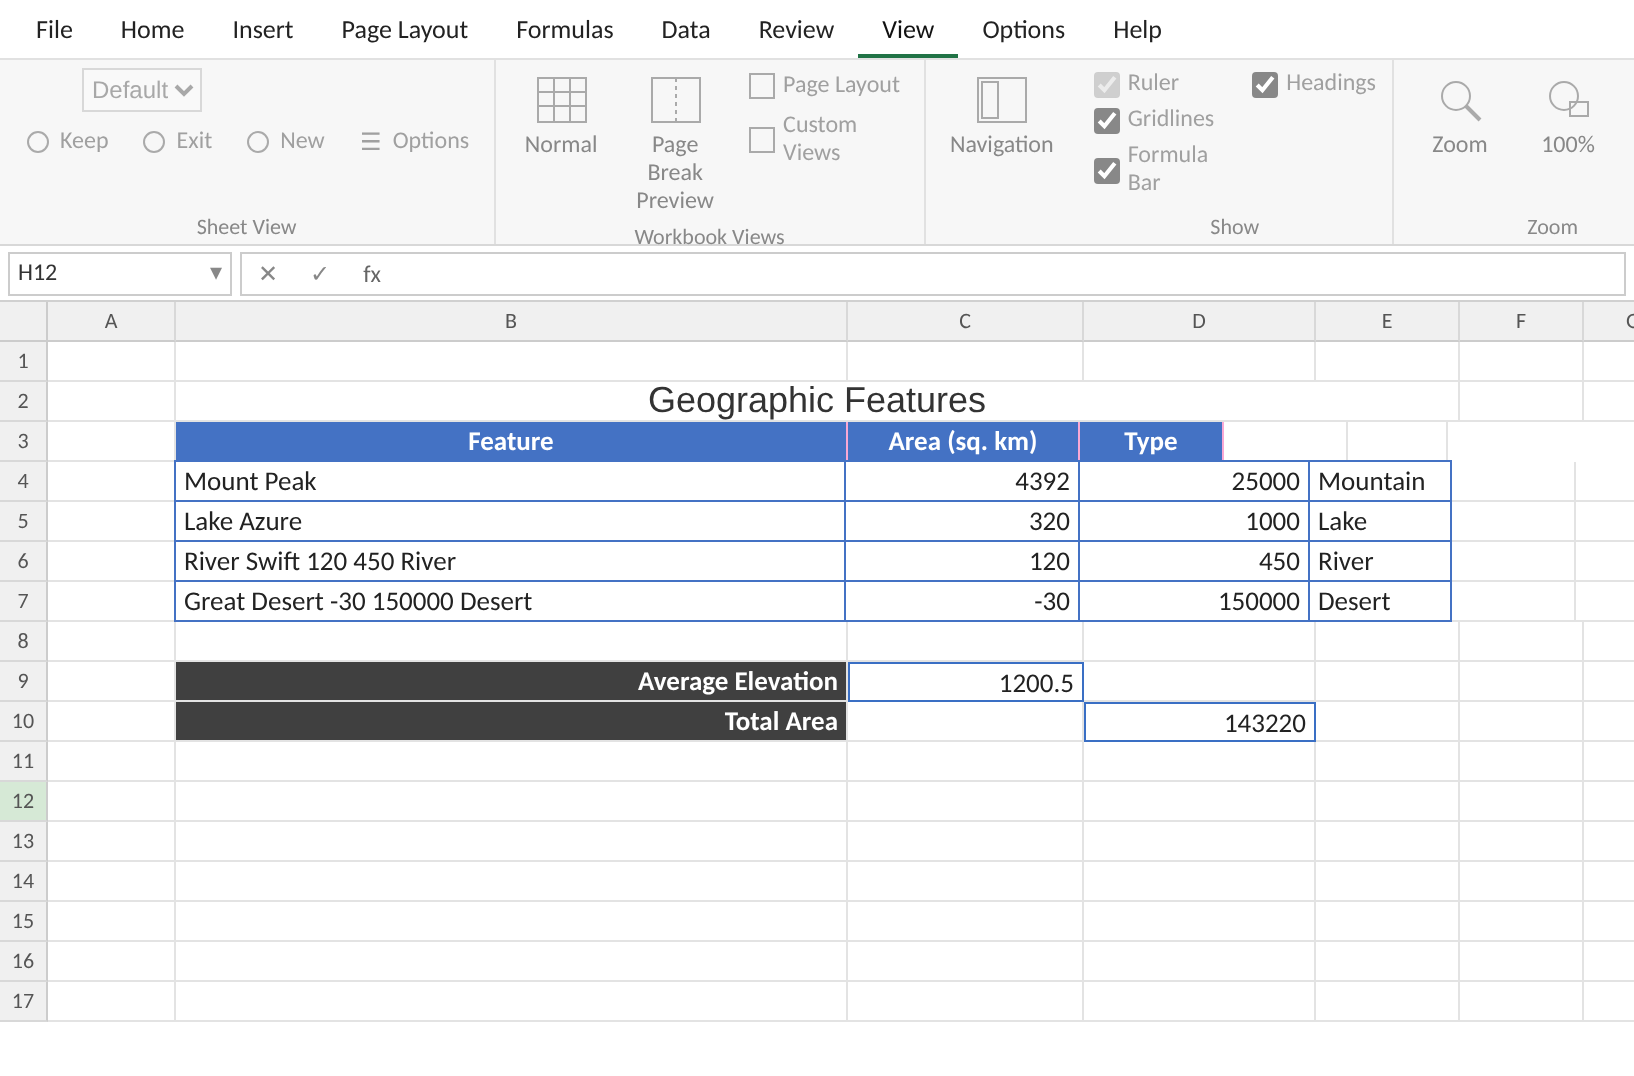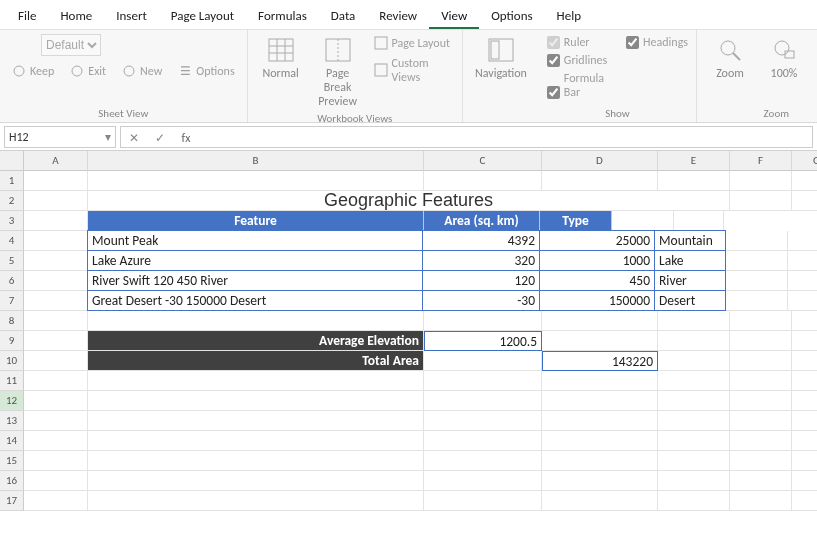--- a/index.html
+++ b/index.html
@@ -76,21 +76,21 @@
     font-size: 12px;
     padding: 2px 4px;
     min-width: 50px;
   }
   .rbtn-big .ico {
     width: 28px; height: 28px;
     display: flex; align-items: center; justify-content: center;
   }
   .stack { display: flex; flex-direction: column; gap: 2px; }
   .checkbox-row {
-    display: flex; align-items: flex-end; gap: 4px;
+    display: flex; align-items: center; gap: 4px;
     color: #a0a0a0; font-size: 12px;
     padding: 1px 0;
   }
   .checkbox-row input { accent-color: #888; width: 13px; height: 13px; margin:0;}
   .sheetview-top {
     display: flex; align-items:flex-end; gap: 4px; padding-left: 33px;
   }
   .sheetview-top select {
     font-size: 12px; color:#888; border:1px solid #ccc; height:22px; width:60px;
     background:#fafafa;

